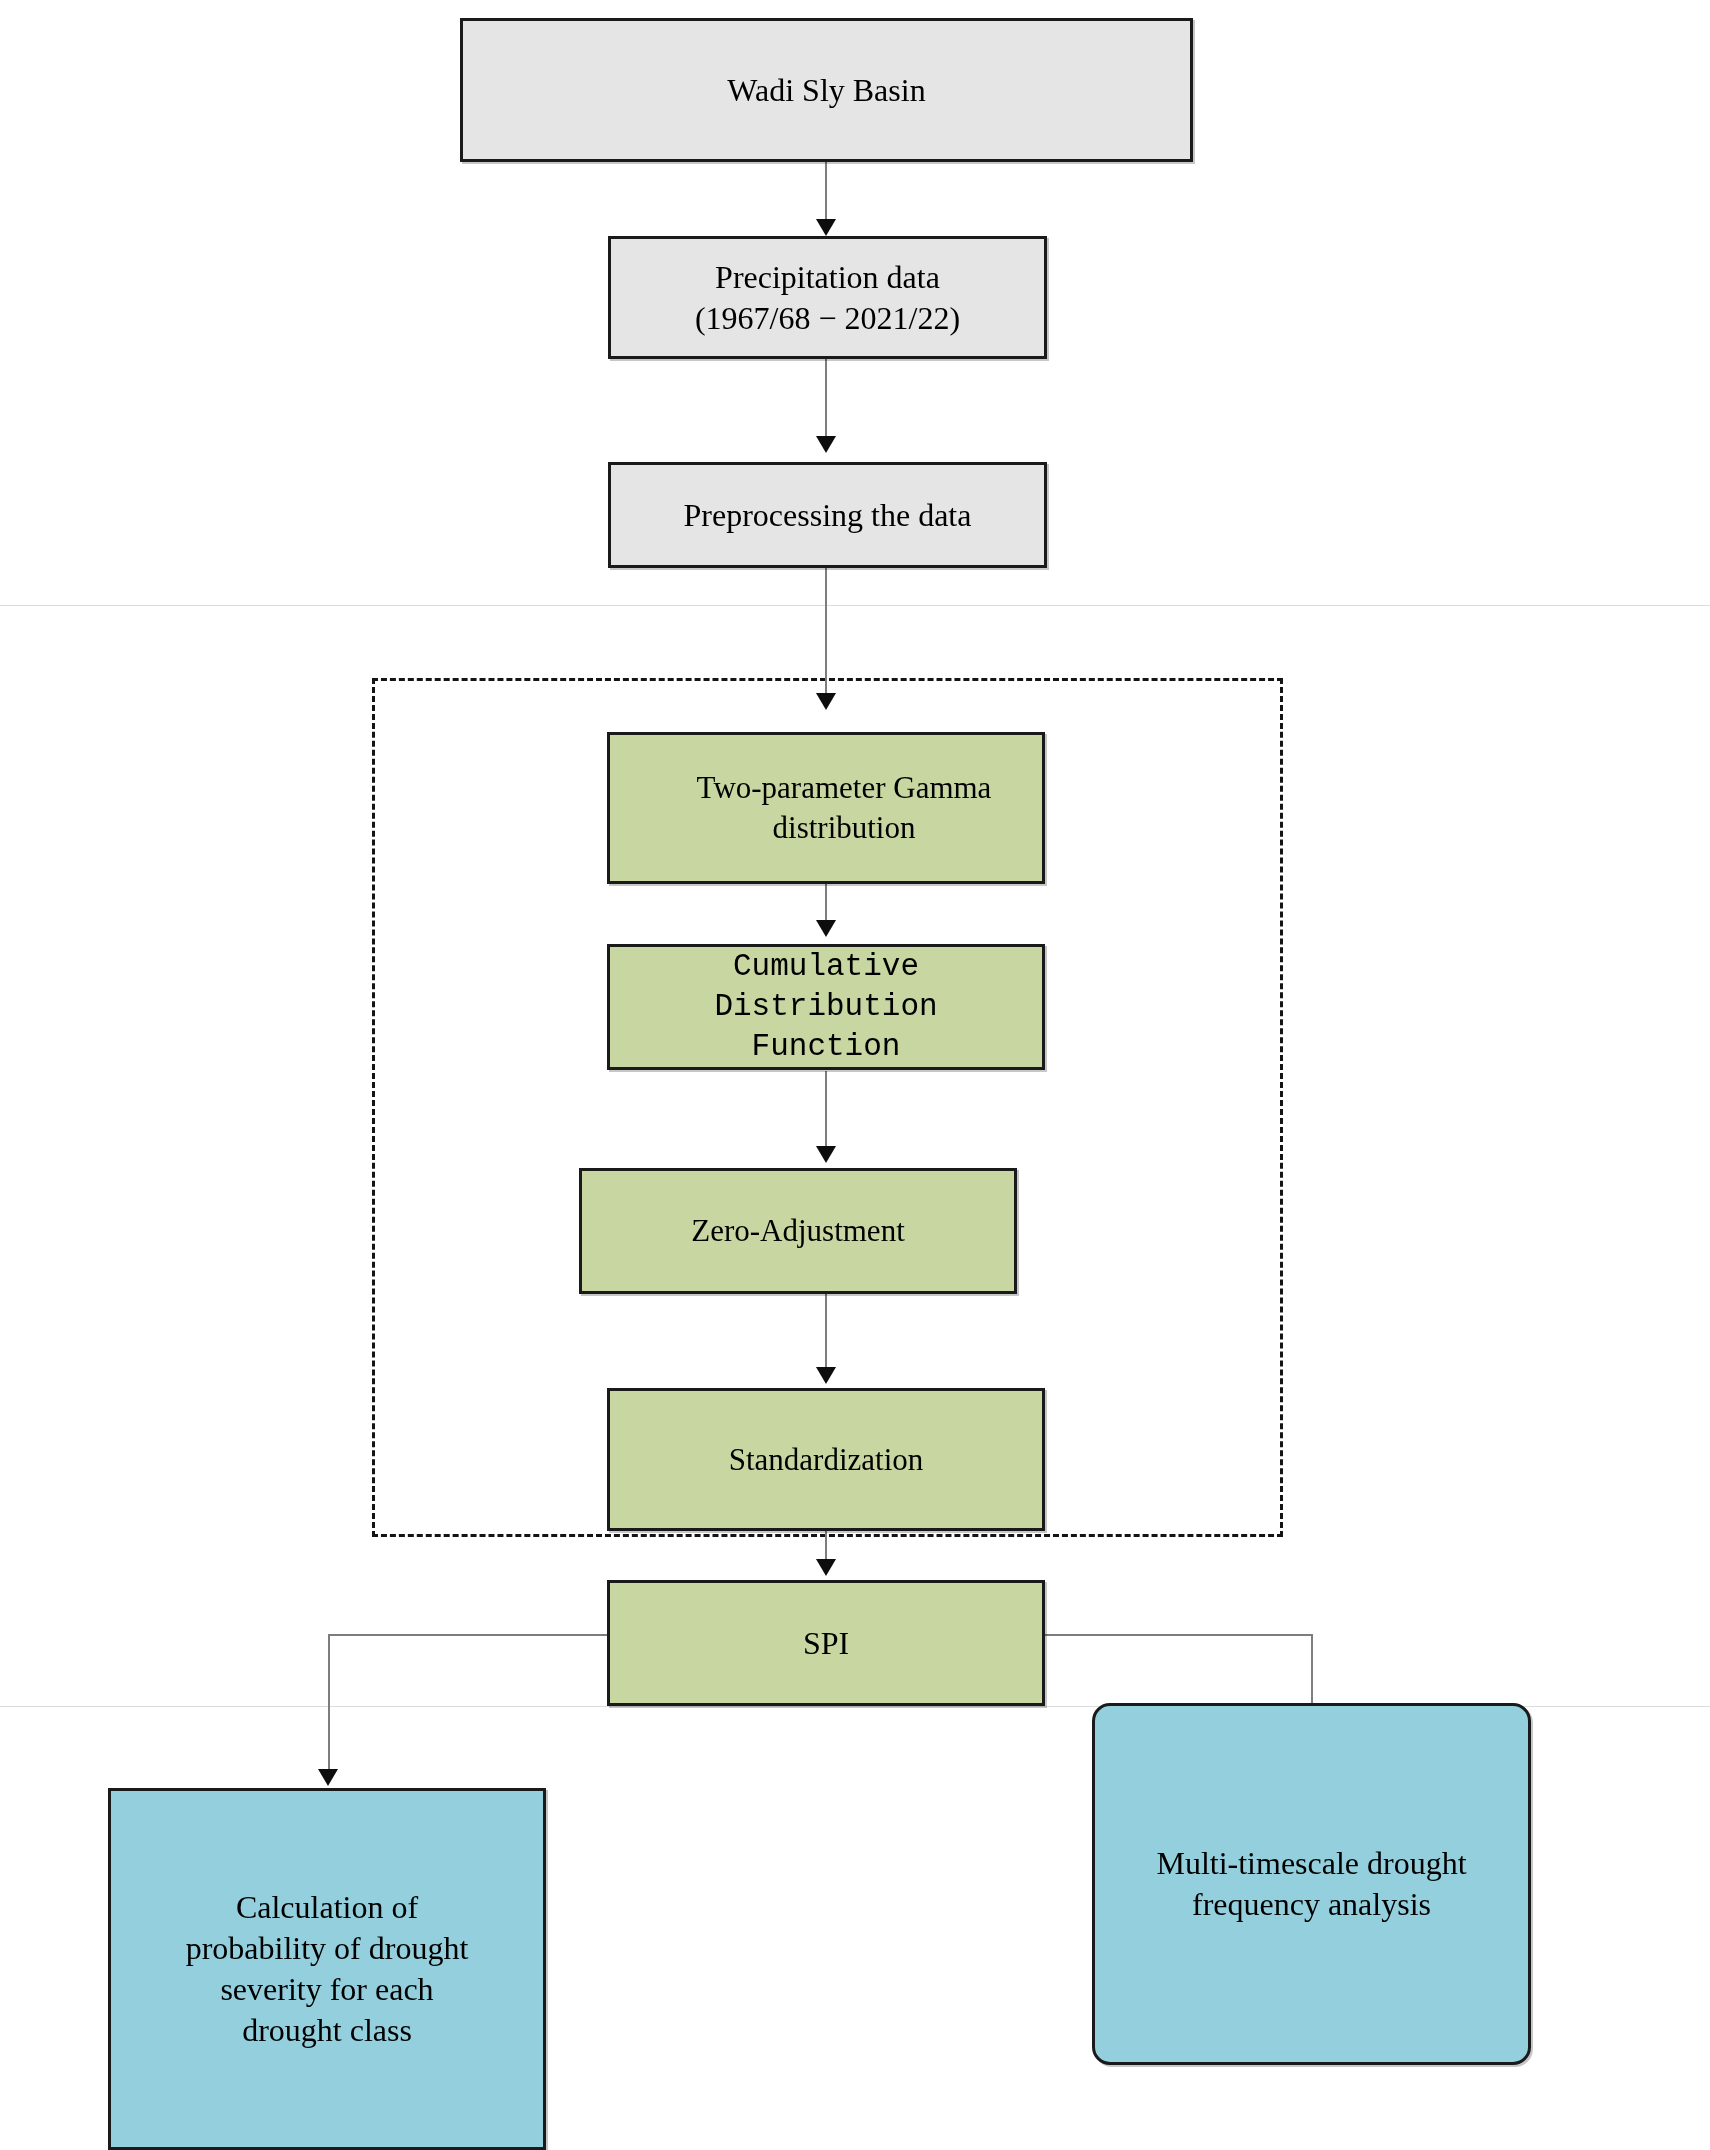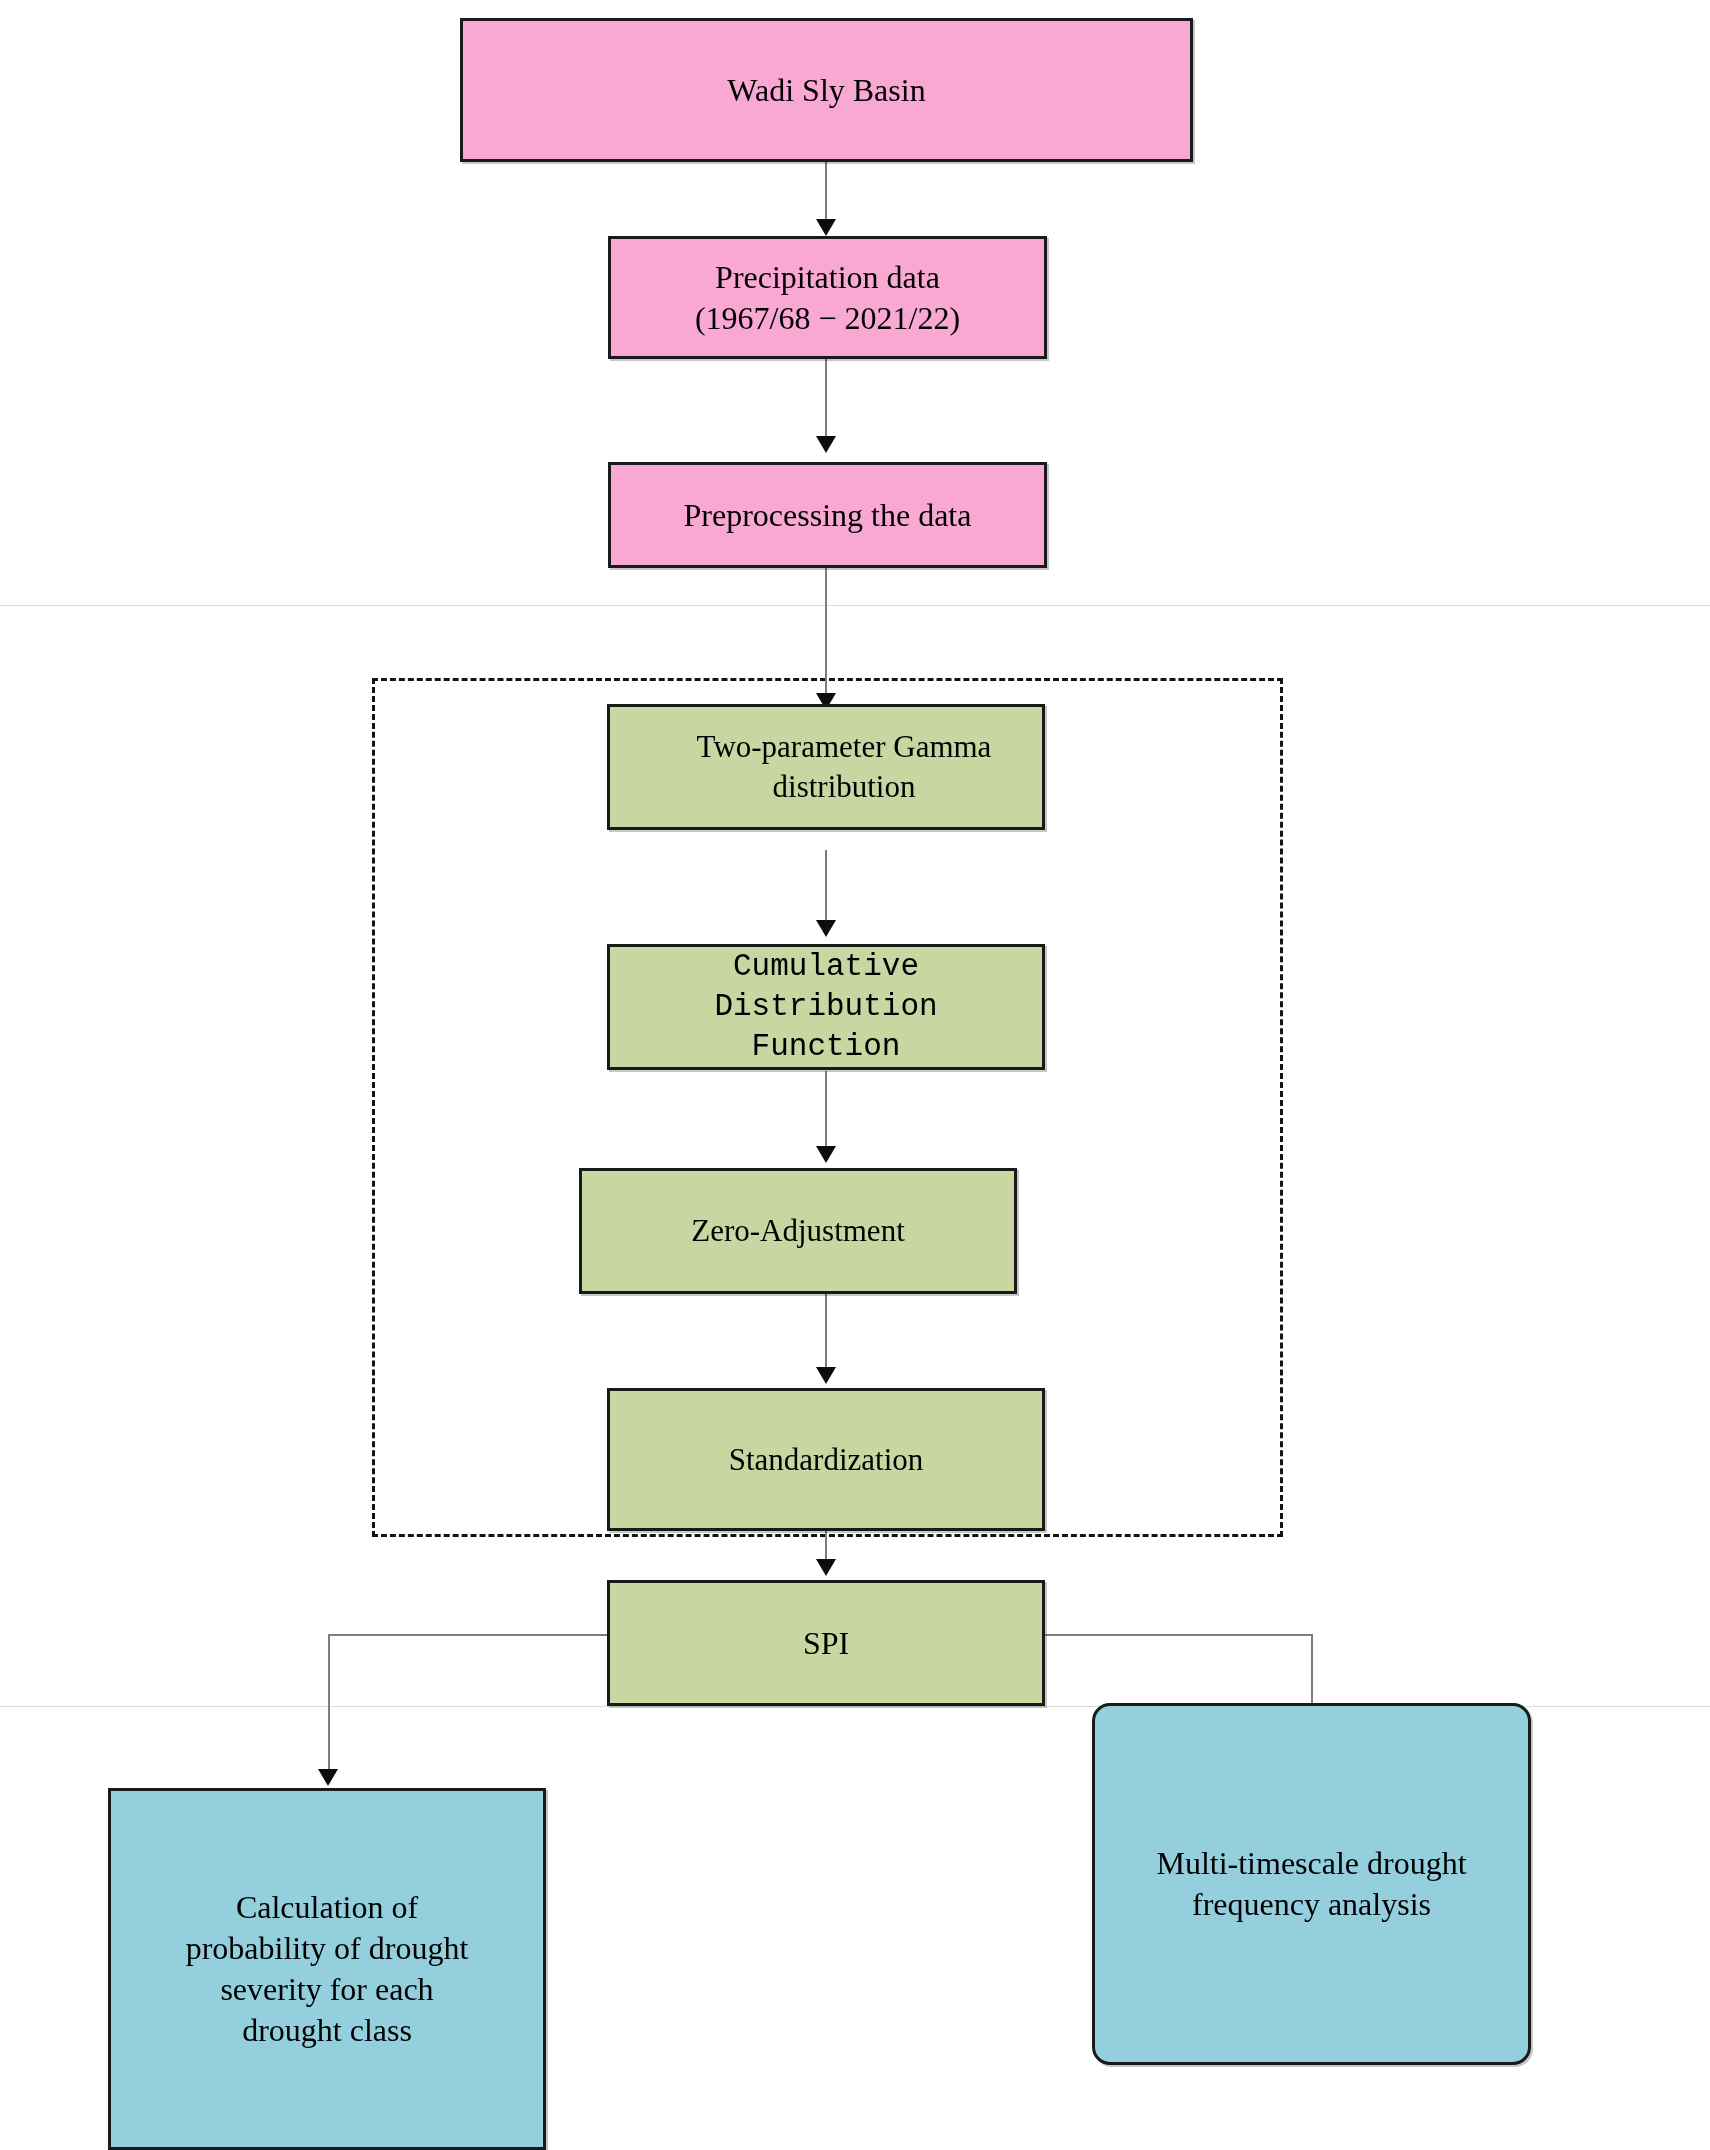--- a/index.html
+++ b/index.html
@@ -23,21 +23,21 @@
     border: 3.3px solid #1a1a1a;
     display: flex;
     align-items: center;
     justify-content: center;
     text-align: center;
     color: #000000;
     line-height: 1.28;
     z-index: 5;
     box-shadow: 2px 2px 0 0 rgba(0,0,0,0.22);
   }
-  .node-gray  { background: #f9a8d4; }
+  .node-gray  { background: #e5e5e5; }
   .node-green { background: #c8d7a1; }
   .node-blue  { background: #93cfdd; }
 
   .node-label { display: block; padding: 0 9.3px; }
 
   
   .dashed-group {
     position: absolute;
     box-sizing: border-box;
     border: 3.3px dashed #141414;
@@ -103,21 +103,21 @@
   <div class="conn conn-v" style="left:825px; top:359px; height:81px;"></div>
   <div class="arrowhead" style="left:816px; top:436px;"></div>
 
   <div class="node node-gray" style="left:608px; top:462px; width:439px; height:106px; font-size:32px;">
     <span class="node-label">Preprocessing the data</span>
   </div>
 
   <div class="conn conn-v" style="left:825px; top:568px; height:136px; z-index:4;"></div>
   <div class="arrowhead" style="left:816px; top:693px; z-index:4;"></div>
 
-  <div class="node node-green" style="left:607px; top:704px; width:438px; height:126px; font-size:31px;padding-left:36px;">
+  <div class="node node-green" style="left:607px; top:732px; width:438px; height:152px; font-size:31px;padding-left:36px;">
     <span class="node-label">
       <span>Two-parameter Gamma</span><br>
       <span>distribution</span>
     </span>
   </div>
 
   <div class="conn conn-v" style="left:825px; top:850px; height:76px;"></div>
   <div class="arrowhead" style="left:816px; top:920px;"></div>
 
   <div class="node node-green" style="left:607px; top:944px; width:438px; height:126px; font-size:31px;font-family:Liberation Mono, monospace;">

